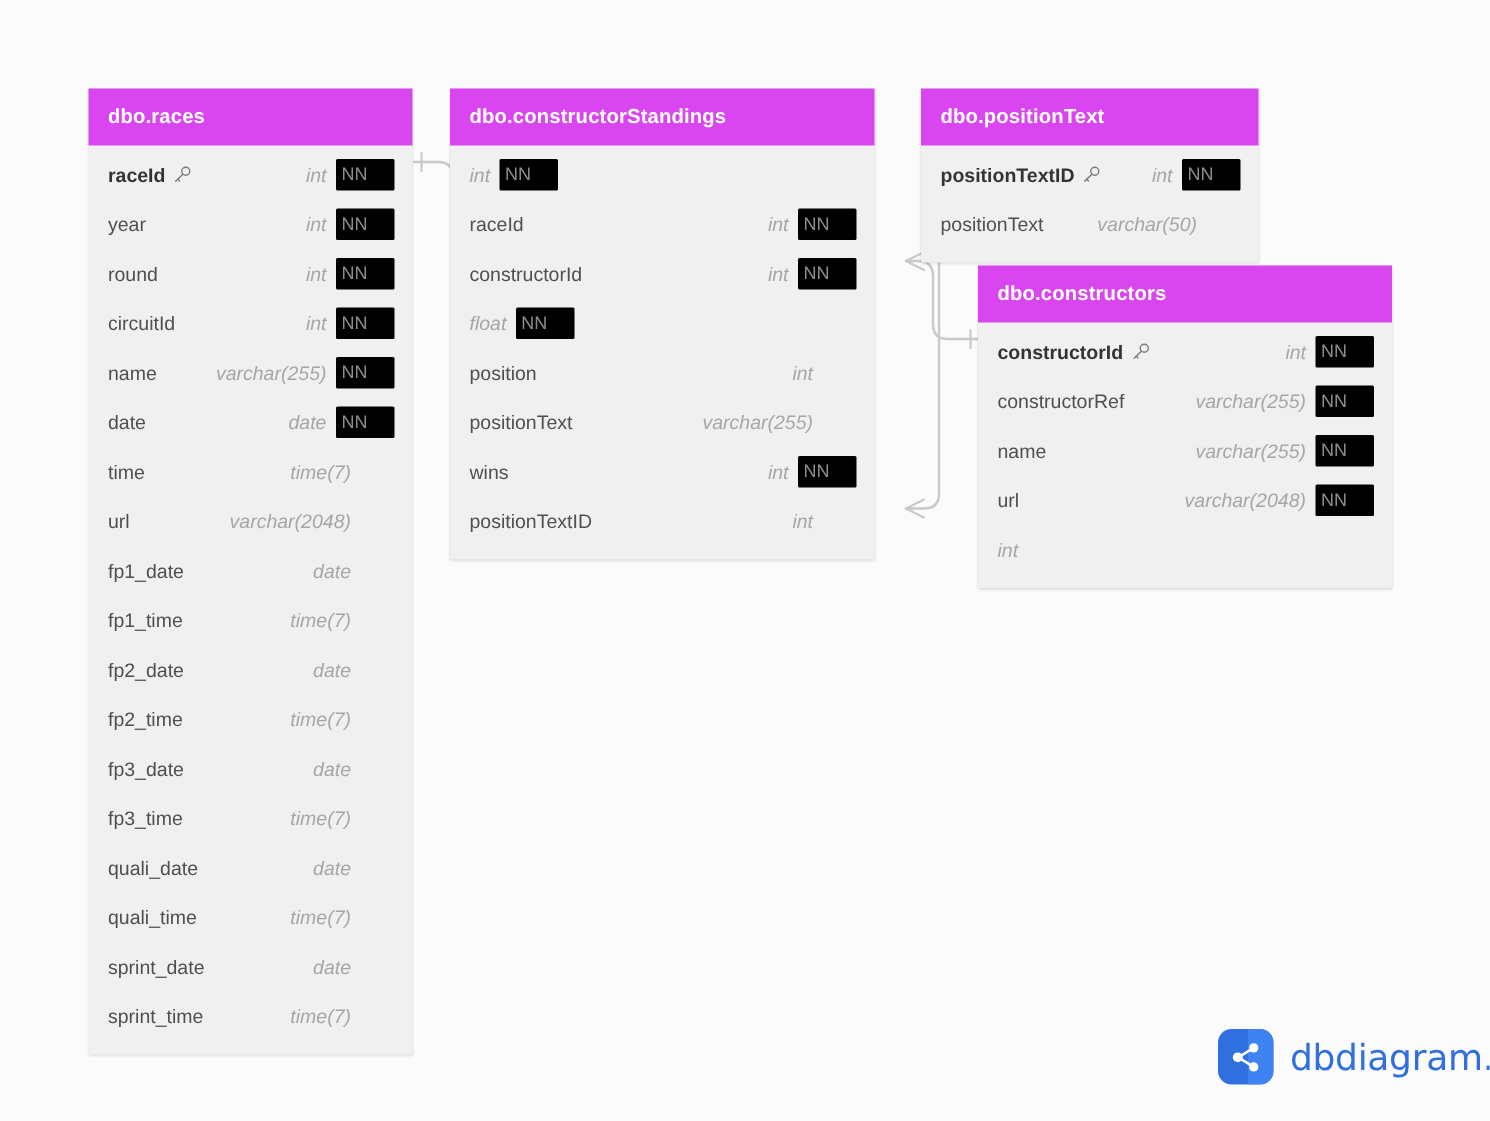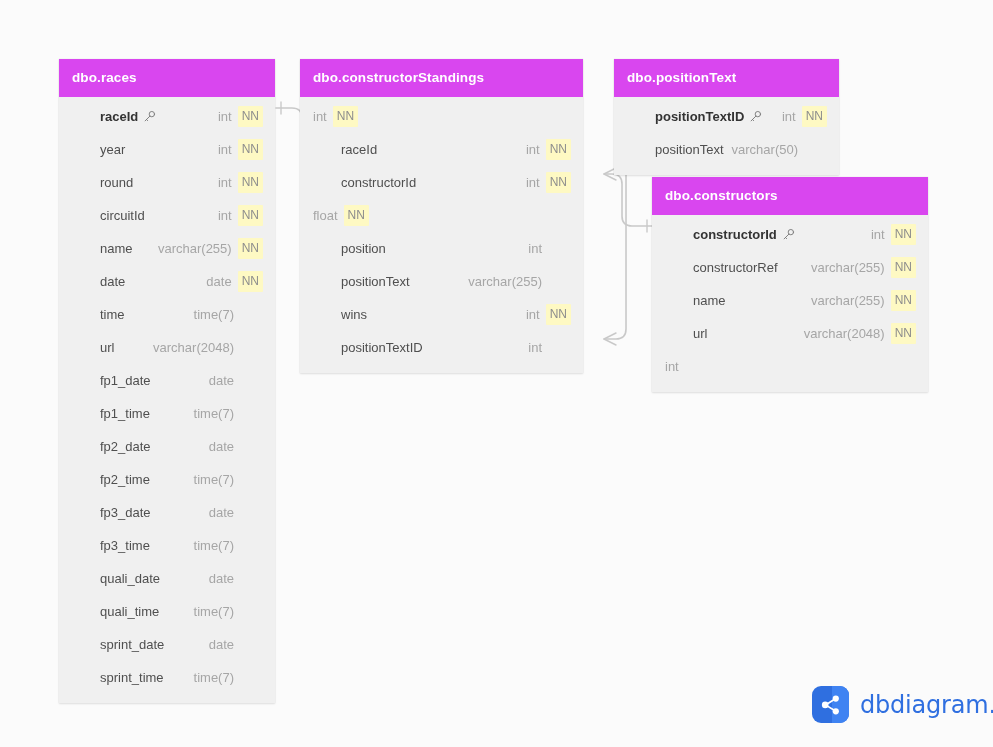--- a/index.html
+++ b/index.html
@@ -62,43 +62,43 @@
     white-space: nowrap;
   }
   .field-name {
     font-size: 13px;
     color: #4f4f4f;
     flex: 1 1 auto;
     overflow: hidden;
     display: flex;
     align-items: center;
     gap: 5px;
-    margin-left: 28px;
   }
   .field-row.pk .field-name {
     font-weight: bold;
     color: #333333;
   }
   .field-right {
     display: flex;
     align-items: center;
     gap: 6px;
     flex: 0 0 auto;
   }
   .field-type {
     font-size: 13px;
     color: #a6a6a6;
+    font-style: italic;
   }
   .nn-badge {
     display: inline-block;
-    background: #fef9c3;
+    background: #000000;
     color: #8d8d8d;
     font-size: 12px;
     line-height: 1;
-    padding: 4px 4px 5px 4px;
+    padding: 4px 18px 5px 4px;
     border-radius: 1px;
     min-width: 15px;
     text-align: right;
   }
   .nn-spacer {
     display: inline-block;
     min-width: 15px;
     padding: 4px 4px 5px 4px;
     font-size: 12px;
     line-height: 1;

